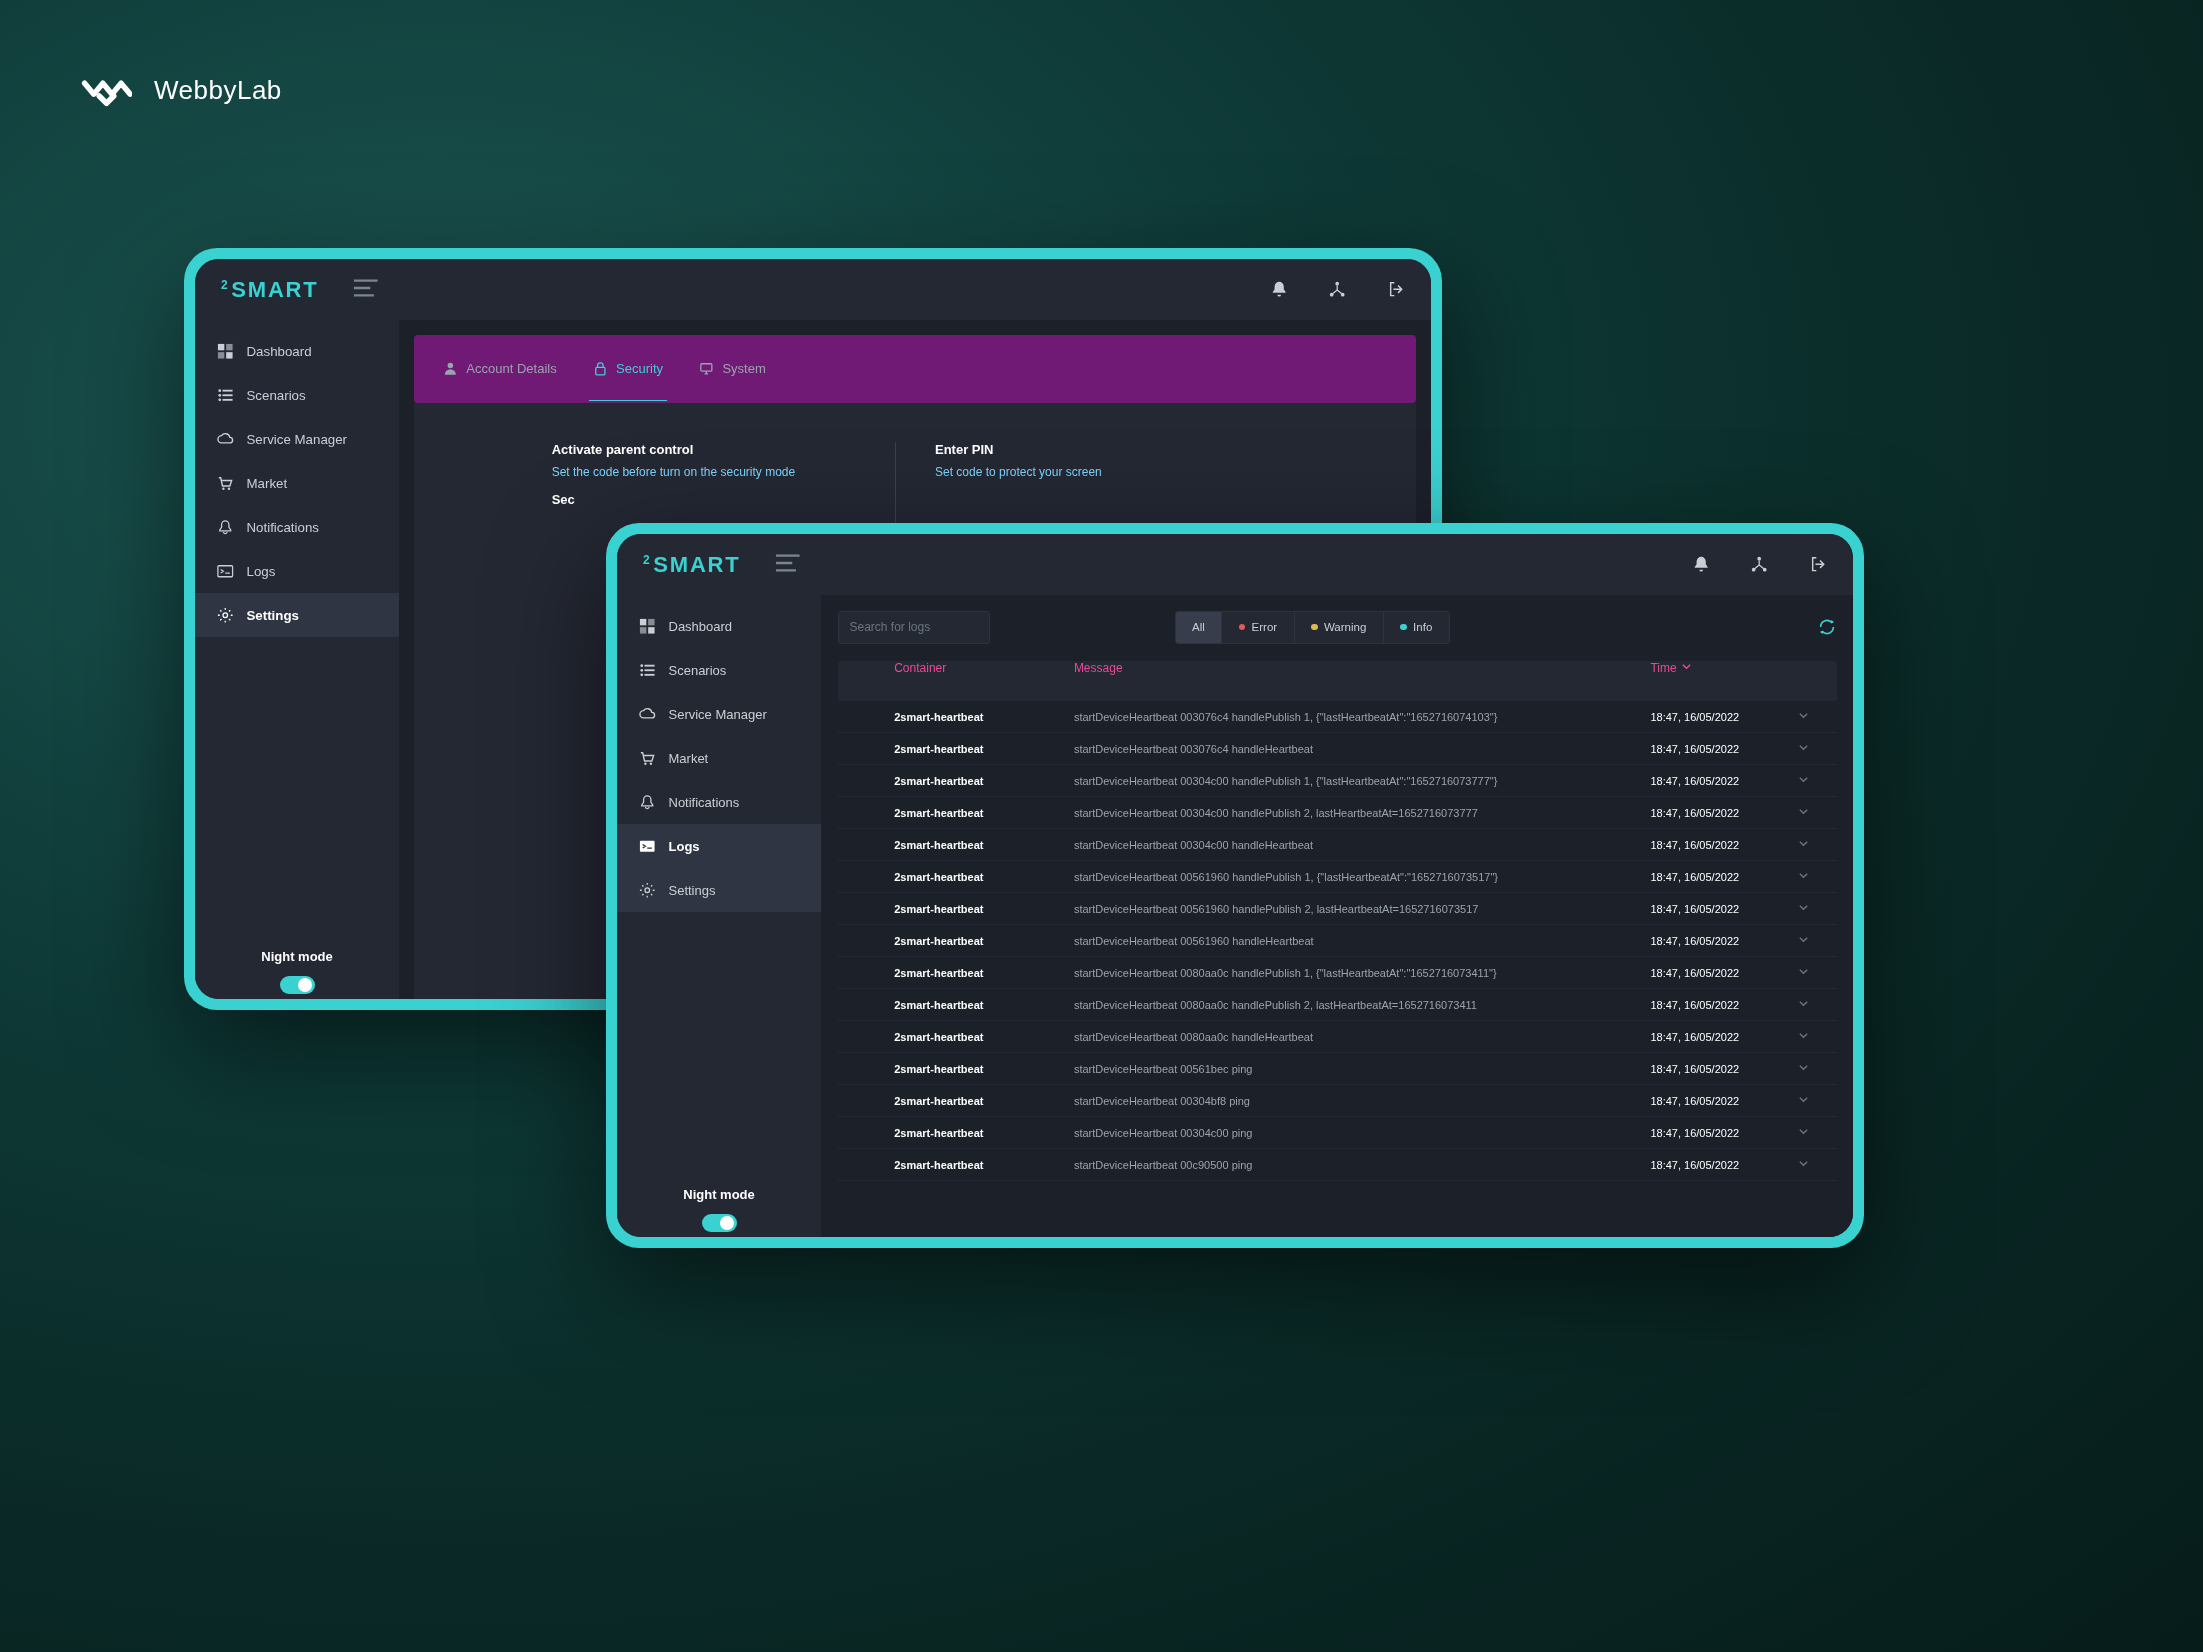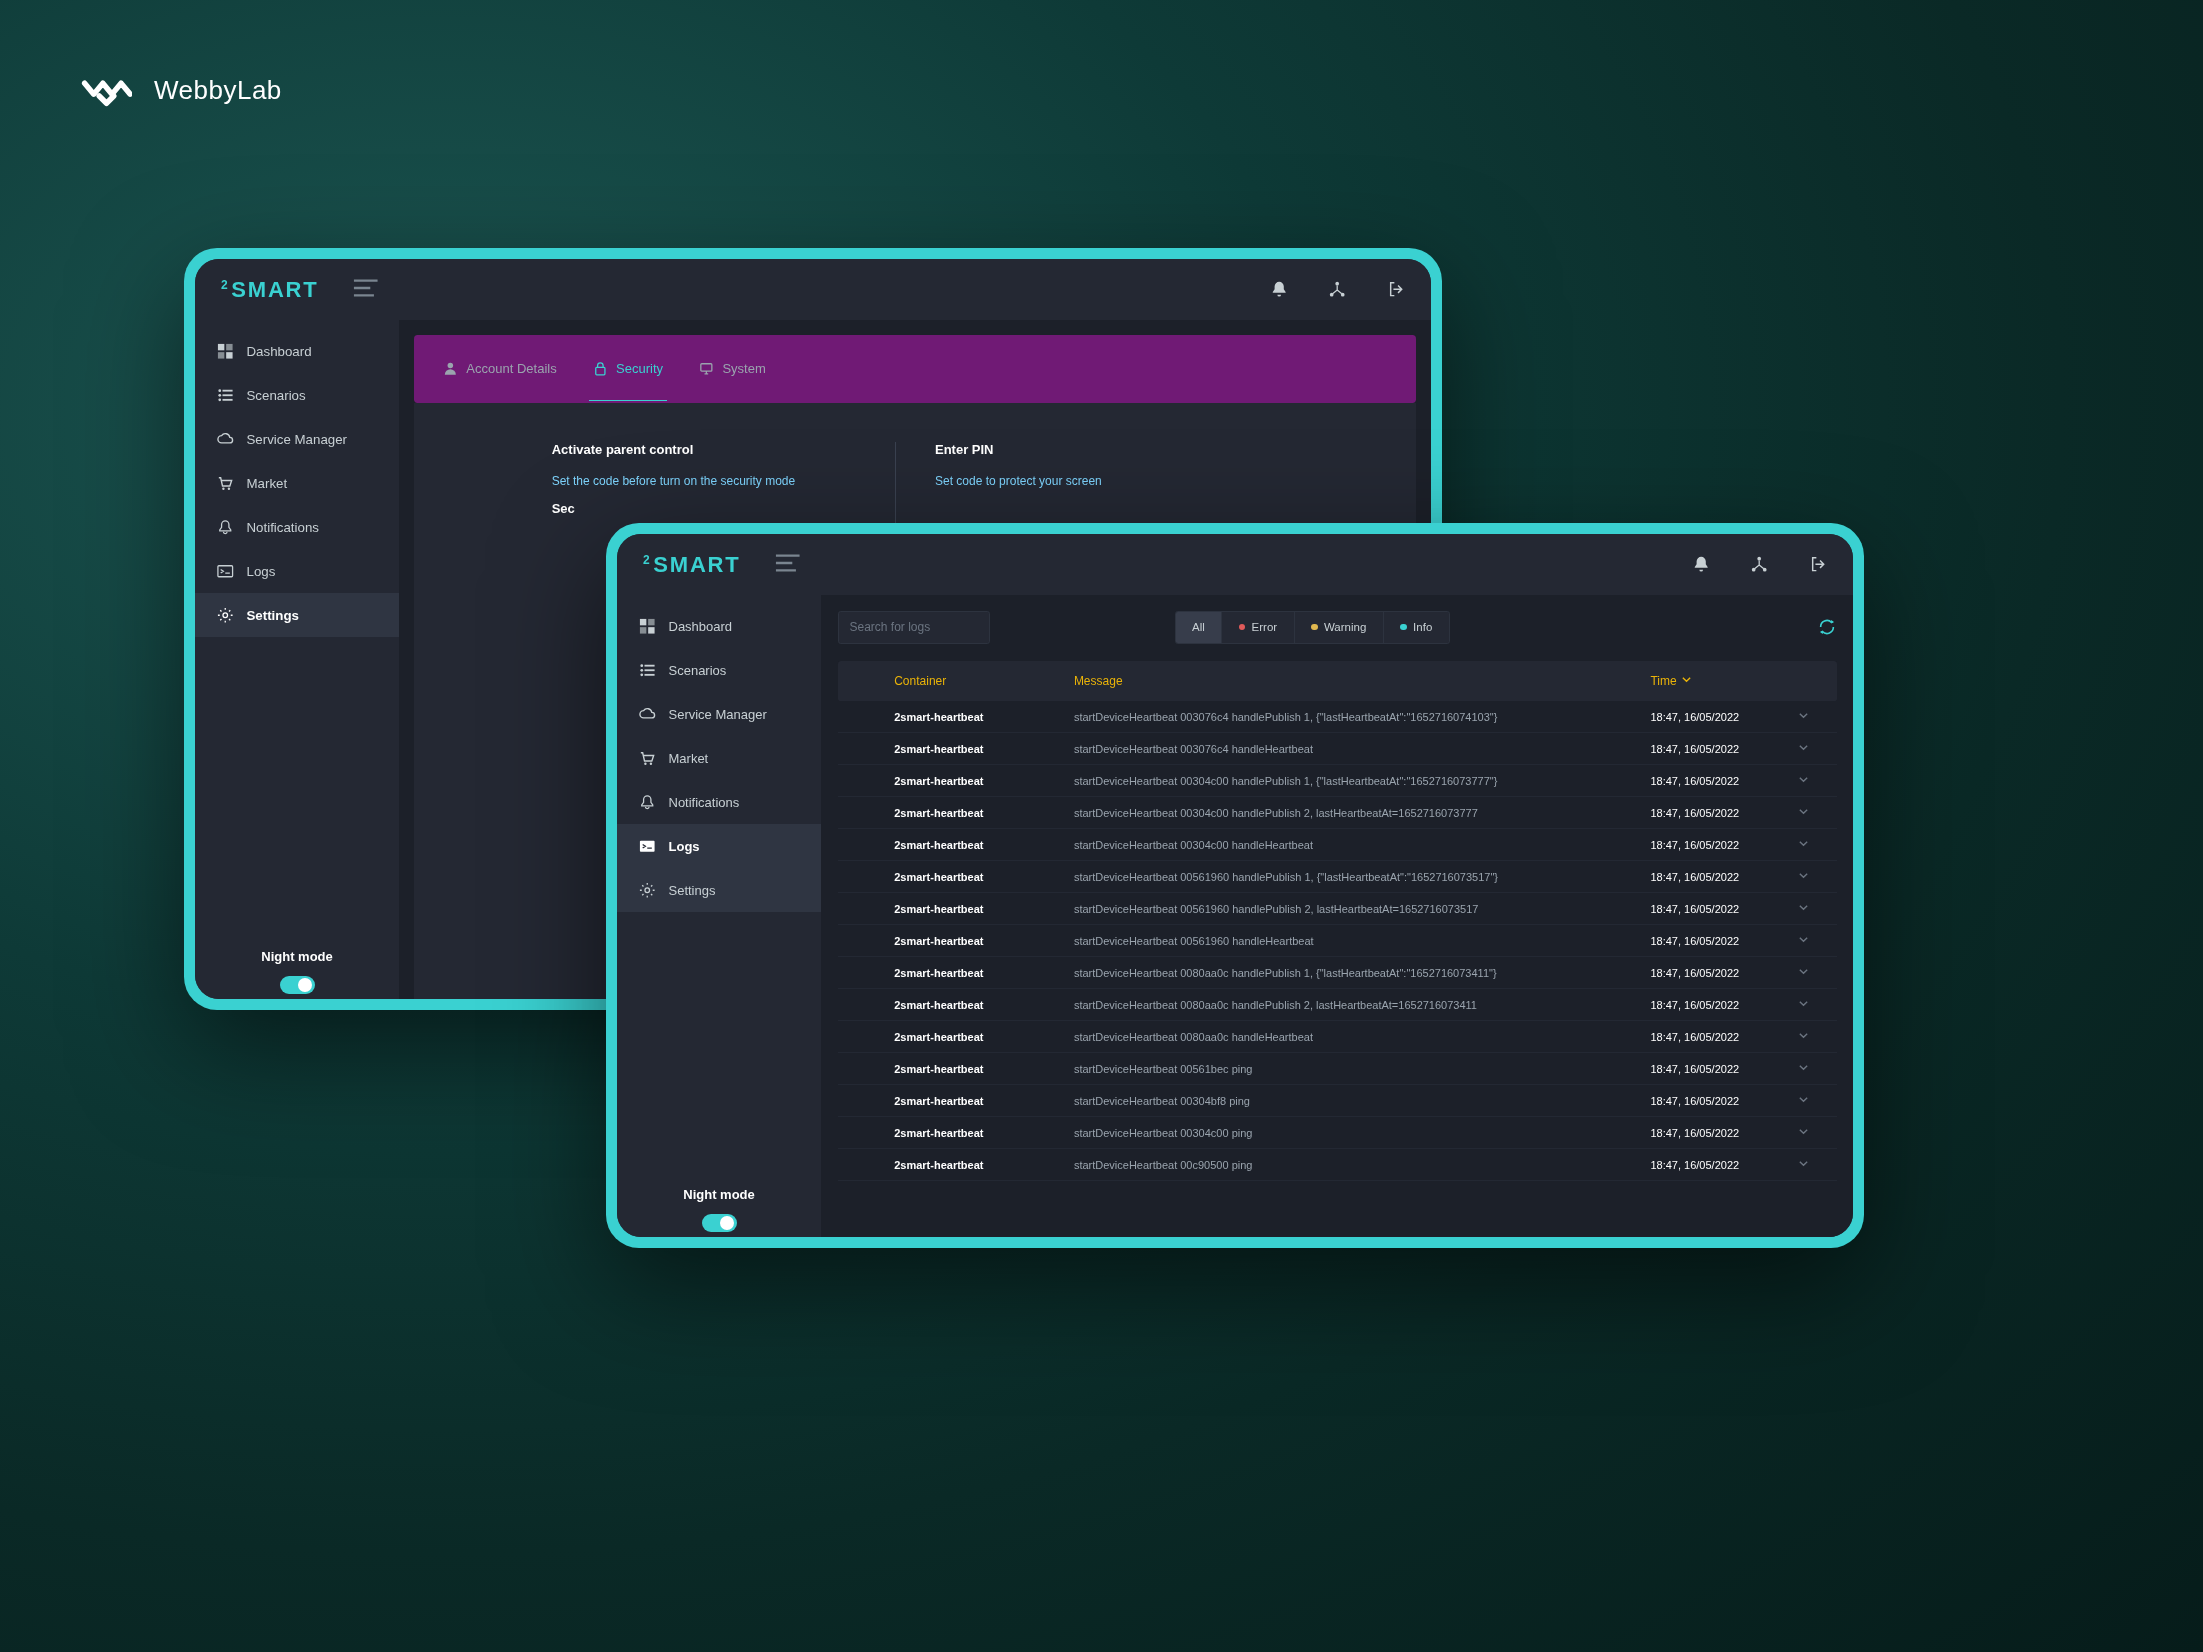--- a/index.html
+++ b/index.html
@@ -53,21 +53,21 @@
 
 
 .tabs-bar { height: 68px; background: #701a75; margin: 14.7px 14.7px 0 14.7px; border-radius: 3.7px; display: flex; align-items: center; padding: 0 26px; gap: 29px; }
 .tab { display: flex; align-items: center; gap: 8.3px; color: #9aa4ae; font-size: 13px; padding: 24px 3.7px; cursor: pointer; }
 .tab.active { color: #3ad1d1; border-bottom: 1.8px solid #3ad1d1; }
 .tab .ico { width: 14.7px; height: 14.7px; display: inline-flex; }
 .tab .ico svg { width: 100%; height: 100%; }
 .settings-body { flex: 1; margin: 0 14.7px; background: #242833; padding: 39px 138px; display: flex; gap: 0; }
 .col { flex: 1; }
 .col.divider { border-left: 0.9px solid #3a4150; padding-left: 39px; }
-.col-title { color: #fff; font-size: 13px; font-weight: 600; margin-bottom: 17px; }
+.col-title { color: #fff; font-size: 13px; font-weight: 600; margin-bottom: 8px; }
 .col-sub { color: #7dd3fc; font-size: 12px; margin-bottom: 13px; }
 .col-row2 { color: #fff; font-size: 13px; font-weight: 600; }
 
 
 .logs-toolbar { height: 53px; display: flex; align-items: center; padding: 11px 16.5px 0 16.5px; gap: 20px; }
 .search-box { width: 152px; height: 33px; background: #242833; border: 0.9px solid #2d333f; border-radius: 2.8px; display: flex; align-items: center; padding: 0 11px; gap: 7.3px; }
 .search-box input { flex:1; background: transparent; border: none; outline: none; color: #c8d0d4; font-size: 12px; }
 .search-box input::placeholder { color: #6b7480; }
 .search-box .ico { width:14.7px; height:14.7px; color:#c8d0d4; }
 .filter-group { display: flex; align-items: center; gap: 0; background: #242833; border: 0.9px solid #2d333f; border-radius: 2.8px; height: 33px; overflow: hidden; margin-left: 165px; }
@@ -75,21 +75,21 @@
 .filter-btn:last-child { border-right: none; }
 .filter-btn.active { background: #373d4b; }
 .dot { width: 6.4px; height: 6.4px; border-radius: 50%; }
 .dot.err { background: #e05a5a; }
 .dot.warn { background: #e0b74f; }
 .dot.info { background: #3ad1d1; }
 .refresh-ico { margin-left: auto; color: #3ad1d1; width: 20px; height: 20px; cursor: pointer; }
 .refresh-ico svg { width: 100%; height: 100%; }
 
 .logs-table { flex: 1; margin: 13px 16.5px 0 16.5px; overflow: hidden; background: #1c2029; border-radius: 2.8px; display: flex; flex-direction: column; }
-.th-row { display: flex; align-items: center; height: 40px; background: #242833; padding: 0 20px; color: #eab308; font-size: 12px; gap: 14.7px; border-radius: 2.8px; }
+.th-row { display: flex; height: 40px; background: #242833; padding: 0 20px; color: #ec4899; font-size: 12px; gap: 14.7px; border-radius: 2.8px; }
 .col-status { width: 22px; }
 .col-container { width: 165px; }
 .col-msg { flex: 1; }
 .col-time { width: 133px; display: flex; gap: 4.6px; }
 .col-expand { width: 18.4px; }
 .tr-row { display: flex; align-items: center; height: 32px; padding: 0 20px; gap: 14.7px; font-size: 11px; border-bottom: 0.9px solid #232833; }
 .tr-row .col-status .dot { width: 6.4px; height: 6.4px; background: #3ad1d1; }
 .tr-row .col-container { color: #fff; font-weight: 600; }
 .tr-row .col-msg { color: #9aa4ae; white-space: nowrap; overflow: hidden; text-overflow: ellipsis; }
 .tr-row .col-time { color: #fff; font-weight: 400; }

